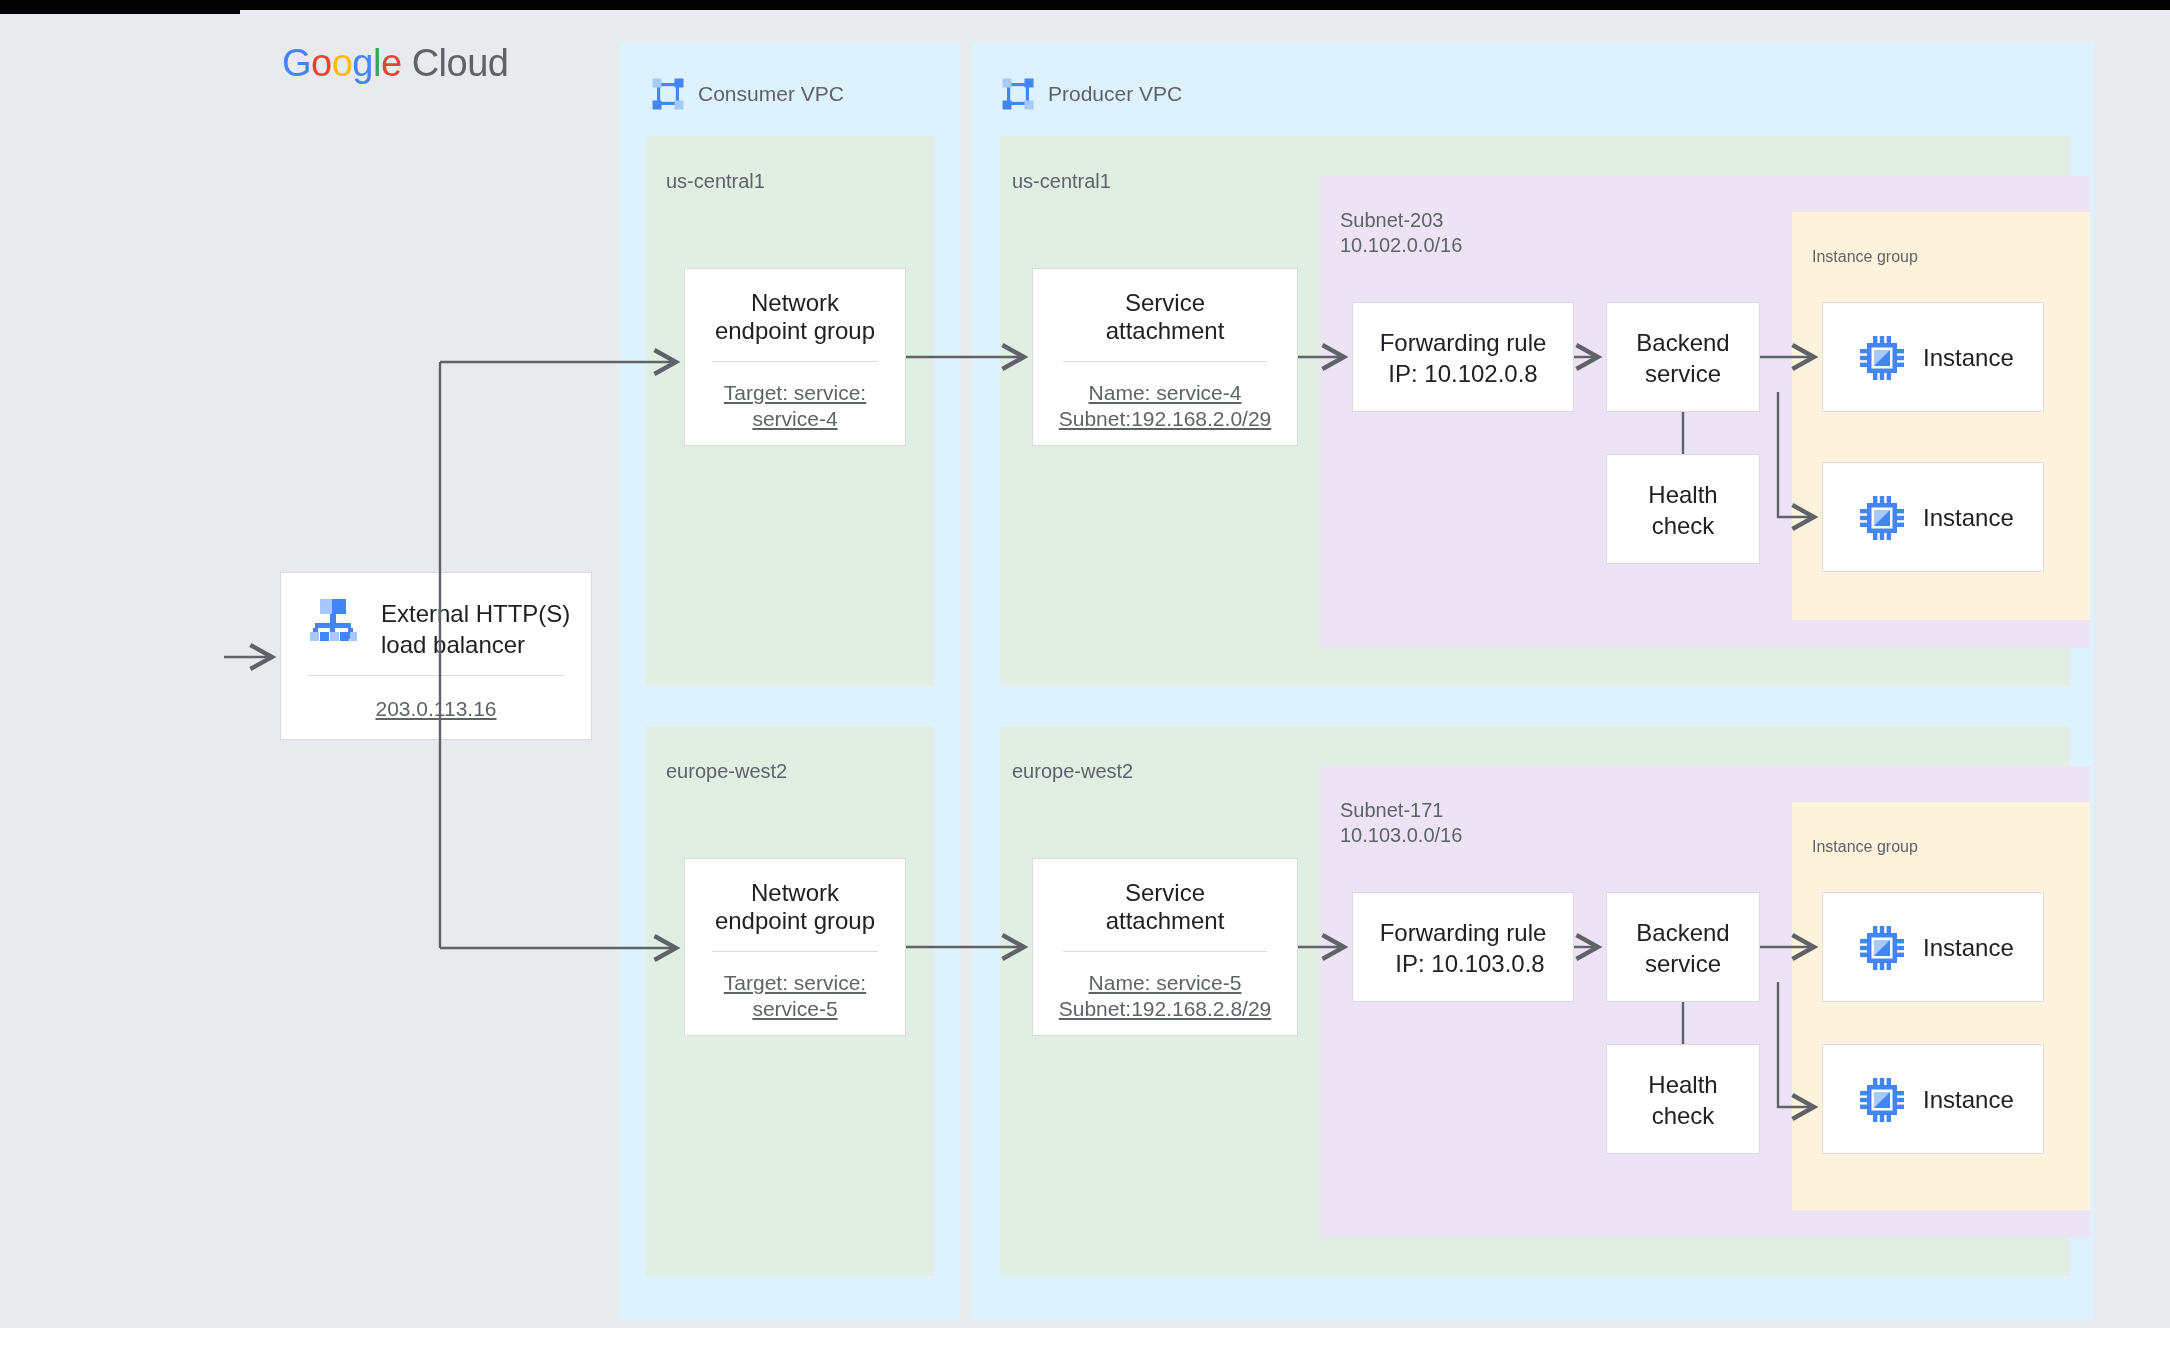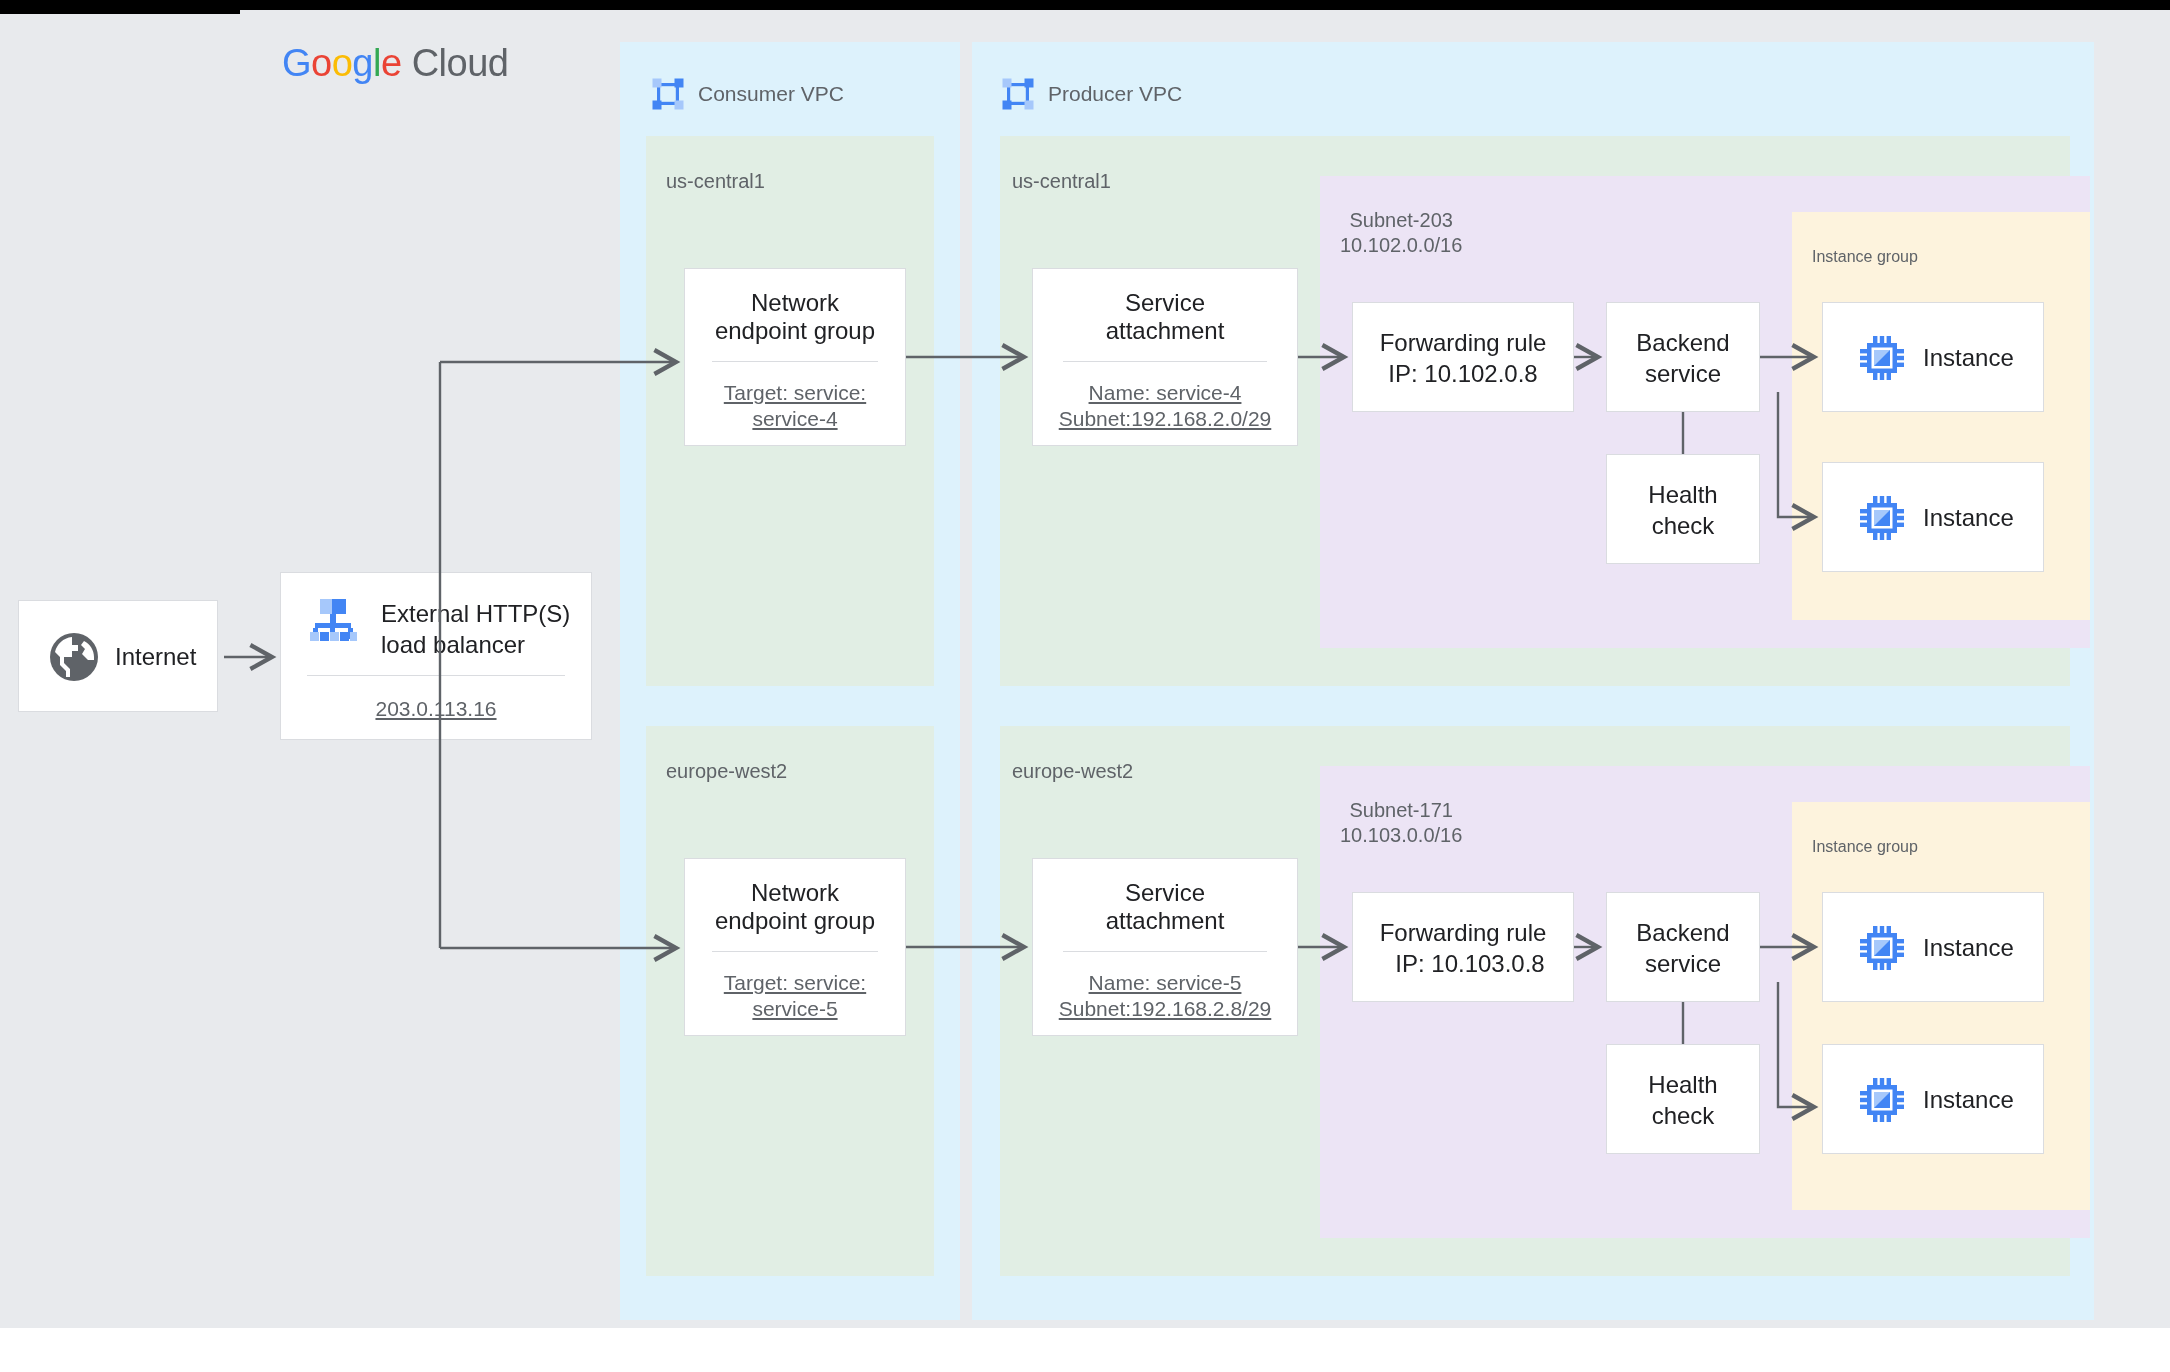--- a/index.html
+++ b/index.html
@@ -76,21 +76,20 @@
   .subnet {
     position: absolute;
     background: #ece4f5;
   }
   .subnet-label {
     position: absolute;
     font-size: 20px;
     color: #5f6368;
     line-height: 1.25;
     white-space: nowrap;
-    text-align: center;
   }
   .igroup {
     position: absolute;
     background: #fdf3dd;
   }
   .igroup-label {
     position: absolute;
     font-size: 16px;
     color: #5f6368;
     white-space: nowrap;
@@ -387,30 +386,20 @@
         </g>
         <rect x="8" y="8" width="30" height="30" fill="#4285f4"></rect>
         <rect x="12.5" y="12.5" width="21" height="21" fill="#ffffff"></rect>
         <rect x="15" y="15" width="16" height="16" fill="#a6c8fb"></rect>
         <path d="M15 31 L31 31 L31 15 Z" fill="#4285f4"></path>
       </svg>
     </div>
     <div class="icon-card-label" style="left:100px; top:41px;">Instance</div>
   </div>
 
-  <div class="card" style="left:18px; top:600px; width:200px; height:112px;">
-    <div class="icon-box" style="left:28px; top:29px;">
-      <svg width="54" height="54" viewBox="0 0 54 54">
-        <circle cx="27" cy="27" r="24" fill="#5f6368"></circle>
-        <path d="M25 7 C16 8 10 14 8 22 L13 27 L13 35 L19 41 L19 47 L23 47 L23 39 L17 33 L17 27 L25 27 L25 21 L31 21 L31 15 L25 15 Z" fill="#ffffff"></path>
-        <path d="M37 11 C43 14 47 20 47 27 L47 30 L41 30 L35 24 L38 19 L34 15 Z" fill="#ffffff"></path>
-      </svg>
-    </div>
-    <div class="icon-card-label" style="left:96px; top:42px;">Internet</div>
-  </div>
 
   <div class="card" style="left:280px; top:572px; width:312px; height:168px;">
     <div class="icon-box" style="left:26px; top:22px;">
       <svg width="52" height="52" viewBox="0 0 52 52">
         <rect x="13" y="4" width="12" height="15" fill="#a6c8fb"></rect>
         <rect x="25" y="4" width="14" height="15" fill="#4285f4"></rect>
         <rect x="23" y="19" width="6" height="9" fill="#4285f4"></rect>
         <rect x="8" y="28" width="36" height="5" fill="#4285f4"></rect>
         <rect x="6" y="33" width="5" height="11" fill="#4285f4"></rect>
         <rect x="23" y="33" width="5" height="11" fill="#4285f4"></rect>

